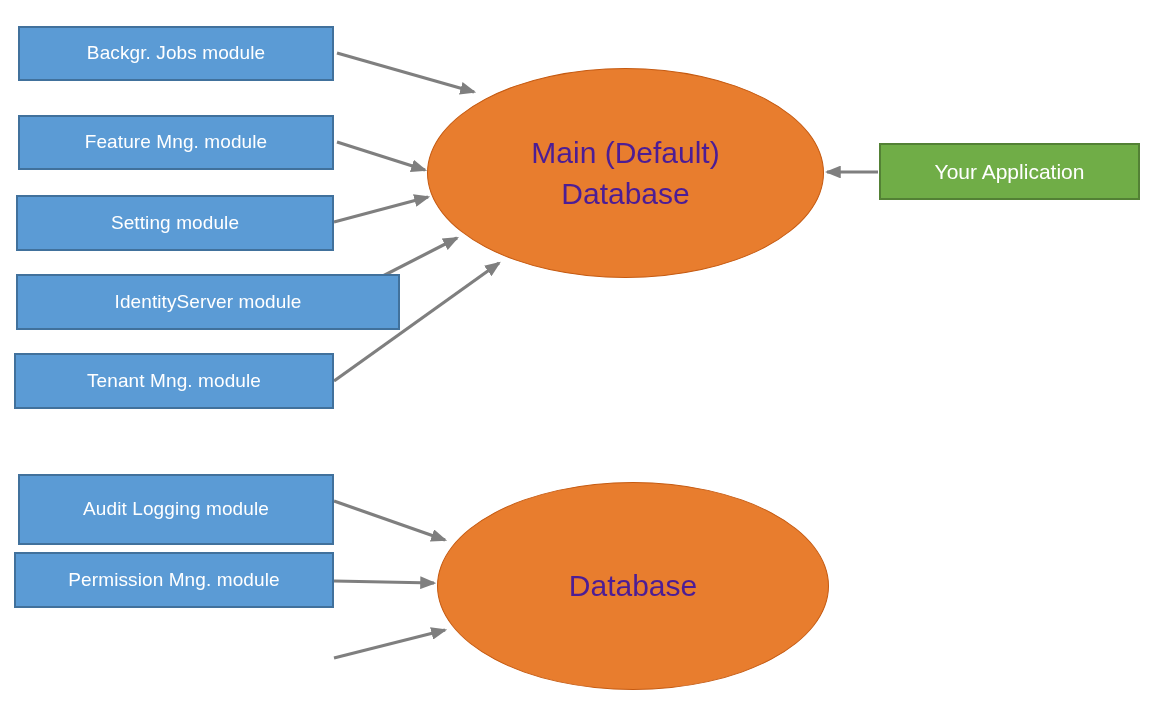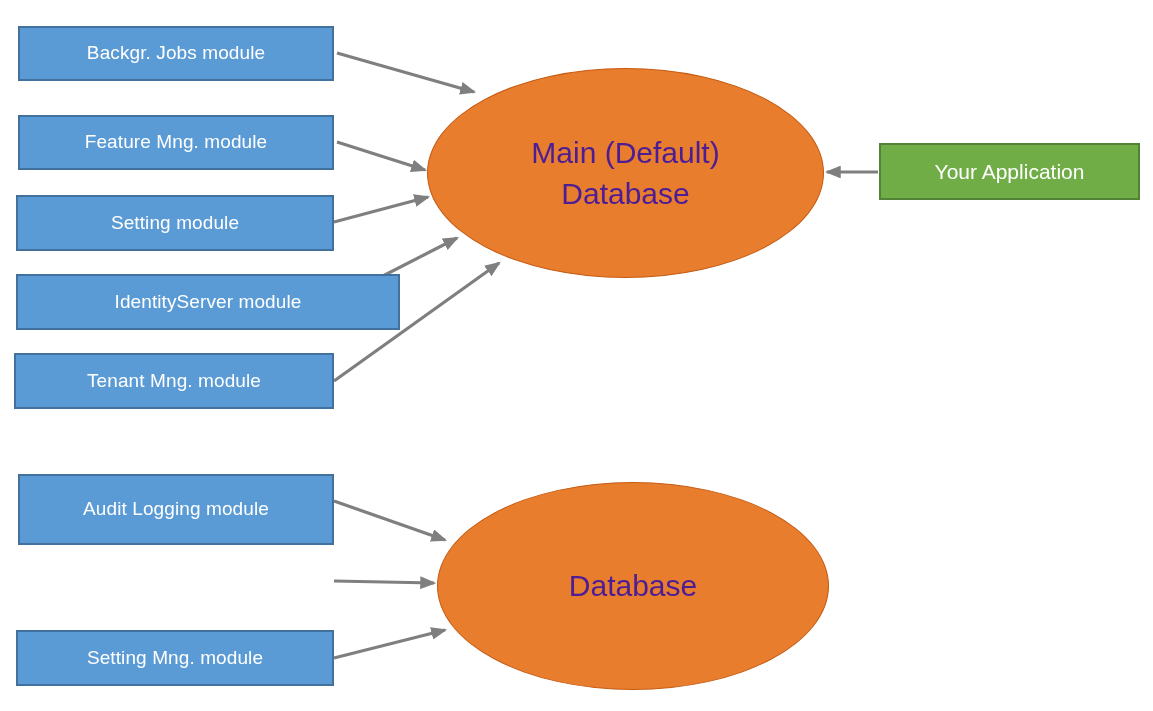--- a/index.html
+++ b/index.html
@@ -106,22 +106,22 @@
   <div class="module-box" style="left:16px; top:274px; width:384px; height:56px;">
     <span>IdentityServer module</span>
   </div>
   <div class="module-box" style="left:14px; top:353px; width:320px; height:56px;">
     <span>Tenant Mng. module</span>
   </div>
 
   <div class="module-box" style="left:18px; top:474px; width:316px; height:71px;">
     <span>Audit Logging module</span>
   </div>
-  <div class="module-box" style="left:16px; top:630px; width:318px; height:56px;">
-    <span>Setting Mng. module</span>
+  <div class="module-box" style="left:14px; top:552px; width:320px; height:56px;">
+    <span>Permission Mng. module</span>
   </div>
 
   <div class="db-ellipse" style="left:427px; top:68px; width:397px; height:210px;">
     <span class="db-line">Main (Default)</span>
     <span class="db-line">Database</span>
   </div>
 
   <div class="db-ellipse" style="left:437px; top:482px; width:392px; height:208px;">
     <span class="db-line">Database</span>
   </div>

